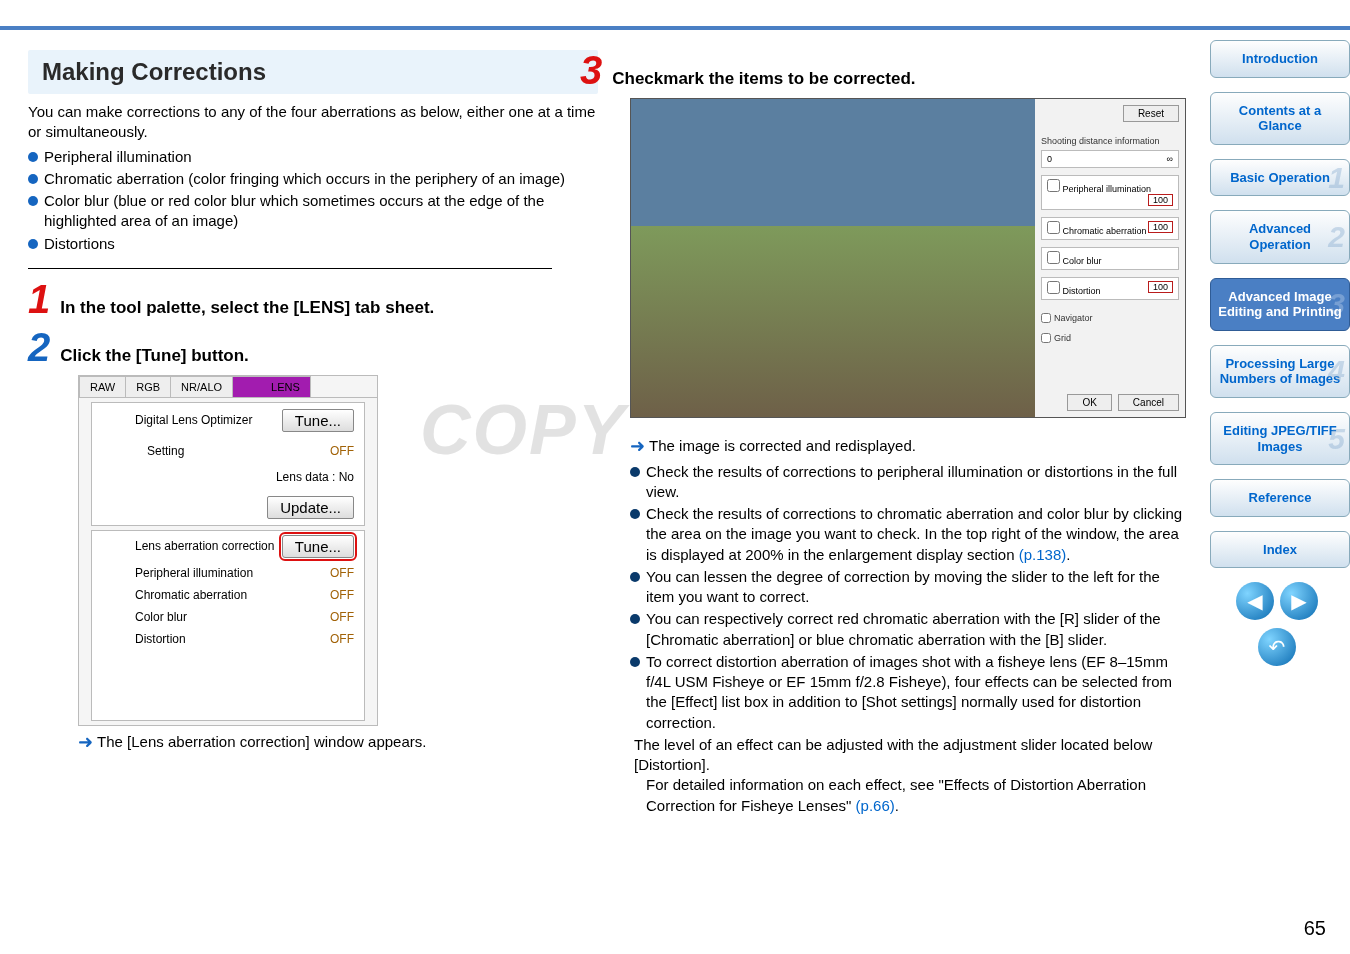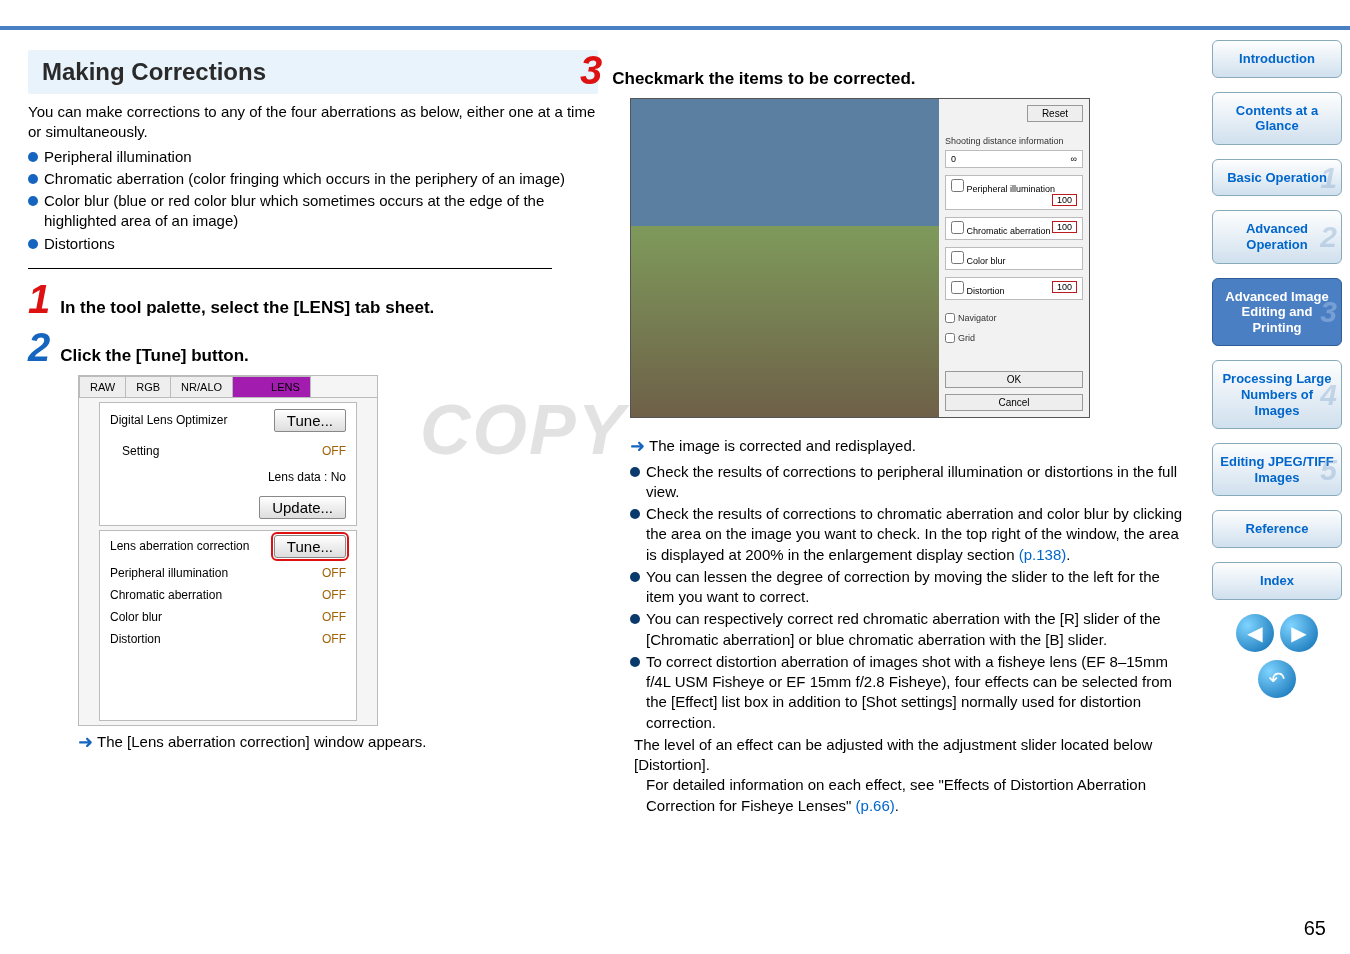--- a/index.html
+++ b/index.html
@@ -26,39 +26,39 @@
 .arrow { color: #1565c0; font-size: 18px; margin-right: 4px; line-height: 1.2; }
 .link { color: #0066cc; }
 .panel-lens { width: 300px; border: 1px solid #bbb; background: #f5f5f5; margin-left: 50px; margin-top: 6px; font-size: 12px; }
 .tabs { display: flex; border-bottom: 1px solid #bbb; }
 .tab { padding: 4px 10px; border: 1px solid #bbb; border-bottom: none; background: #eee; margin-right: -1px; font-size: 11px; }
 .tab.active { background: #a21caf; padding-left: 38px; }
 .panel-row { display: flex; justify-content: space-between; align-items: center; padding: 6px 10px; }
 .btn-sm { border: 1px solid #888; background: linear-gradient(#fff,#ddd); padding: 2px 12px; border-radius: 2px; font-size: 15px; }
 .btn-highlight { outline: 2px solid #d11; outline-offset: 1px; border-radius: 3px; }
 .sub { padding-left: 22px; }
-.section-border { border: 1px solid #bbb; margin: 4px 20px; background: #fff; }
+.section-border { border: 1px solid #bbb; margin: 4px 12px; background: #fff; padding-left: 33px; }
 .lens-settings .panel-row { padding: 4px 10px; }
 .off { color: #a16207; }
 .watermark { position: absolute; left: 420px; top: 390px; font-size: 70px; font-weight: bold; color: #ccc; opacity: 0.55; font-style: italic; pointer-events: none; letter-spacing: 2px; }
 
-.dialog-img { width: 460px; height: 320px; background: #8a9; border: 1px solid #555; margin-left: 50px; margin-bottom: 18px; display: flex; }
+.dialog-img { width: 556px; height: 320px; background: #8a9; border: 1px solid #555; margin-left: 50px; margin-bottom: 18px; display: flex; }
 .dialog-preview { flex: 1; background: linear-gradient(#5b7fa0 0%, #5b7fa0 40%, #7e9a5b 40%, #6e6048 100%); position: relative; }
 .dialog-side { width: 150px; background: #f2f2f2; padding: 6px; font-size: 9px; display: flex; flex-direction: column; gap: 4px; }
 .reset-btn { align-self: flex-end; border: 1px solid #999; padding: 2px 14px; background: #eee; font-size: 10px; margin-bottom: 10px; }
 .slider-box { background: #fff; border: 1px solid #bbb; padding: 3px 5px; margin-bottom: 3px; }
 .slider-box .val { float: right; background: #fff; border: 1px solid #b91c1c; padding: 0 4px; font-size: 9px; }
-.dialog-bottom { display: flex; gap: 6px; justify-content: flex-end; margin-top: auto; flex-direction: column; }
+.dialog-bottom { display: flex; gap: 6px; justify-content: flex-end; margin-top: auto; }
 .dialog-bottom button { border: 1px solid #999; padding: 2px 14px; background: #eee; font-size: 10px; }
 .chk { display: flex; align-items: center; gap: 3px; margin-top: 6px; }
 .chk input { width: 10px; height: 10px; }
 .small-label { font-size: 9px; color: #333; }
 
 .sidebar { width: 140px; padding: 10px 6px 0 0; }
-.nav-btn { display: block; width: 130px; margin: 0 auto 14px auto; padding: 10px 6px; text-align: center; font-size: 13px; font-weight: bold; color: #0066cc; background: linear-gradient(#fefefe, #d0e0ee); border: 1px solid #8ab; border-radius: 6px; line-height: 1.2; text-decoration: none; position: relative; }
+.nav-btn { display: block; width: 140px; margin: 0 auto 14px auto; padding: 10px 6px; text-align: center; font-size: 13px; font-weight: bold; color: #0066cc; background: linear-gradient(#fefefe, #d0e0ee); border: 1px solid #8ab; border-radius: 6px; line-height: 1.2; text-decoration: none; position: relative; }
 .nav-btn.active { background: #4a7fc4; color: #fff; border-color: #2f5c96; }
 .nav-btn .num-bg { position: absolute; right: 4px; top: 50%; transform: translateY(-50%); font-size: 30px; color: rgba(120,160,200,0.35); font-weight: bold; font-style: italic; }
 .nav-btn.active .num-bg { color: rgba(255,255,255,0.25); }
 .nav-icons { display: flex; flex-direction: column; align-items: center; gap: 8px; margin-top: 10px; }
 .nav-arrows { display: flex; gap: 6px; }
 .circ { width: 38px; height: 38px; border-radius: 50%; background: radial-gradient(circle at 30% 30%, #7fd4ff, #0a6ab0); display: flex; align-items: center; justify-content: center; color: #fff; font-size: 20px; }
 .page-num { position: absolute; bottom: 14px; right: 24px; font-size: 20px; }
 </style>
 </head>
 <body>

